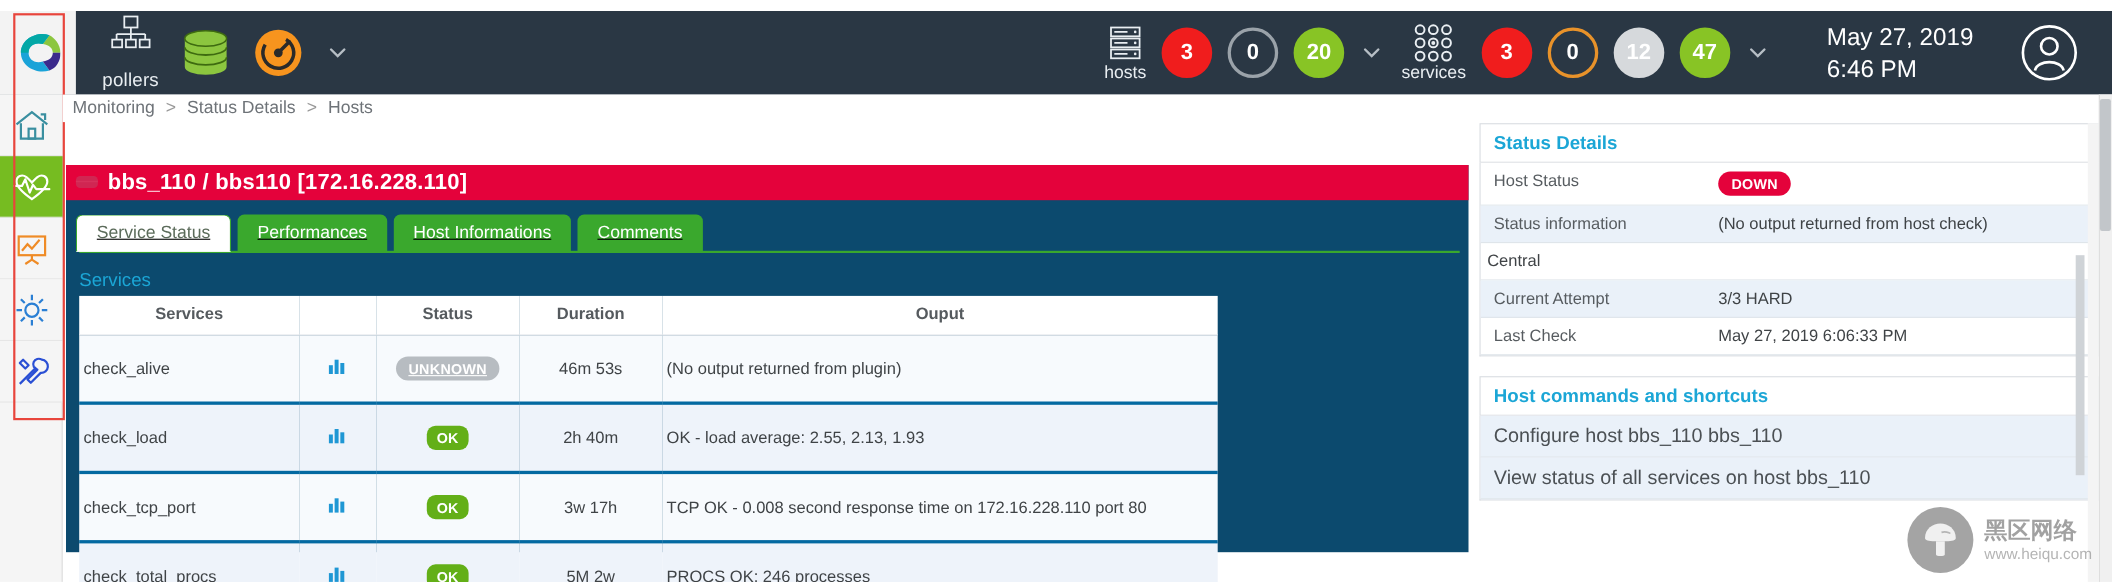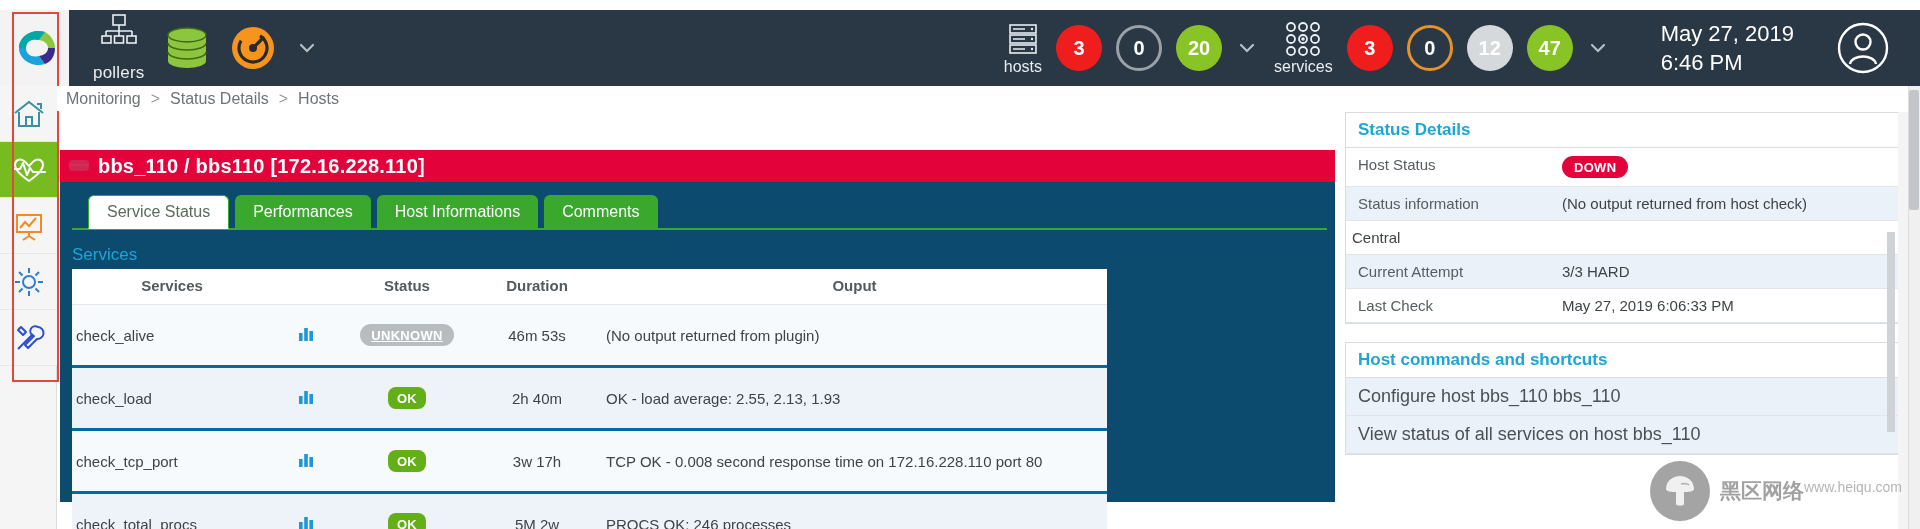--- a/index.html
+++ b/index.html
@@ -84,21 +84,21 @@
   }
   .host-title-bar {
     height:32px; background:#e4023b; display:flex; align-items:center;
     padding-left:8px; gap:8px;
   }
   .host-title-bar .hicon { width:22px; height:16px; opacity:.45; }
   .host-title {
     color:#fff; font-size:20px; font-weight:bold; letter-spacing:.2px;
   }
 
-  .tabs { display:flex; align-items:flex-end; gap:6px; padding:13px 0 0 28px; height:47px; }
+  .tabs { display:flex; align-items:flex-end; gap:6px; padding:13px 0 0 9px; height:47px;text-decoration:underline; }
   .tab {
     height:34px; padding:0 18px; display:flex; align-items:center;
     background:#3aa82d; color:#ffffff; font-size:16px;
     border-radius:6px 6px 0 0;
   }
   .tab.active {
     background:#ffffff; color:#5b6b5a;
     border:1px solid #3aa82d; border-bottom:1px solid #fff; position:relative; z-index:3;
   }
   .tab-underline {
@@ -165,21 +165,21 @@
 
   
   .watermark {
     position:absolute; right:18px; bottom:8px; display:flex; align-items:center; gap:10px;
     opacity:.55;
   }
   .wm-circle {
     width:60px; height:60px; border-radius:50%; background:#5a5a5a;
     display:flex; align-items:center; justify-content:center;
   }
-  .wm-text { display:flex; flex-direction:row; color:#6a6a6a; line-height:1.15; }
+  .wm-text { display:flex; flex-direction:column; color:#6a6a6a; line-height:1.15; }
   .wm-cn { font-size:21px; font-weight:bold; color:#555; }
   .wm-url { font-size:14px; color:#777; }
 
   
   .vscroll-right {
     position:absolute; right:0; top:86px; width:12px; height:443px; background:#f0f0f0;
     border-left:1px solid #dcdcdc;
   }
   .vscroll-thumb {
     position:absolute; right:1px; top:4px; width:10px; height:120px; background:#c2c6ca; border-radius:2px;

